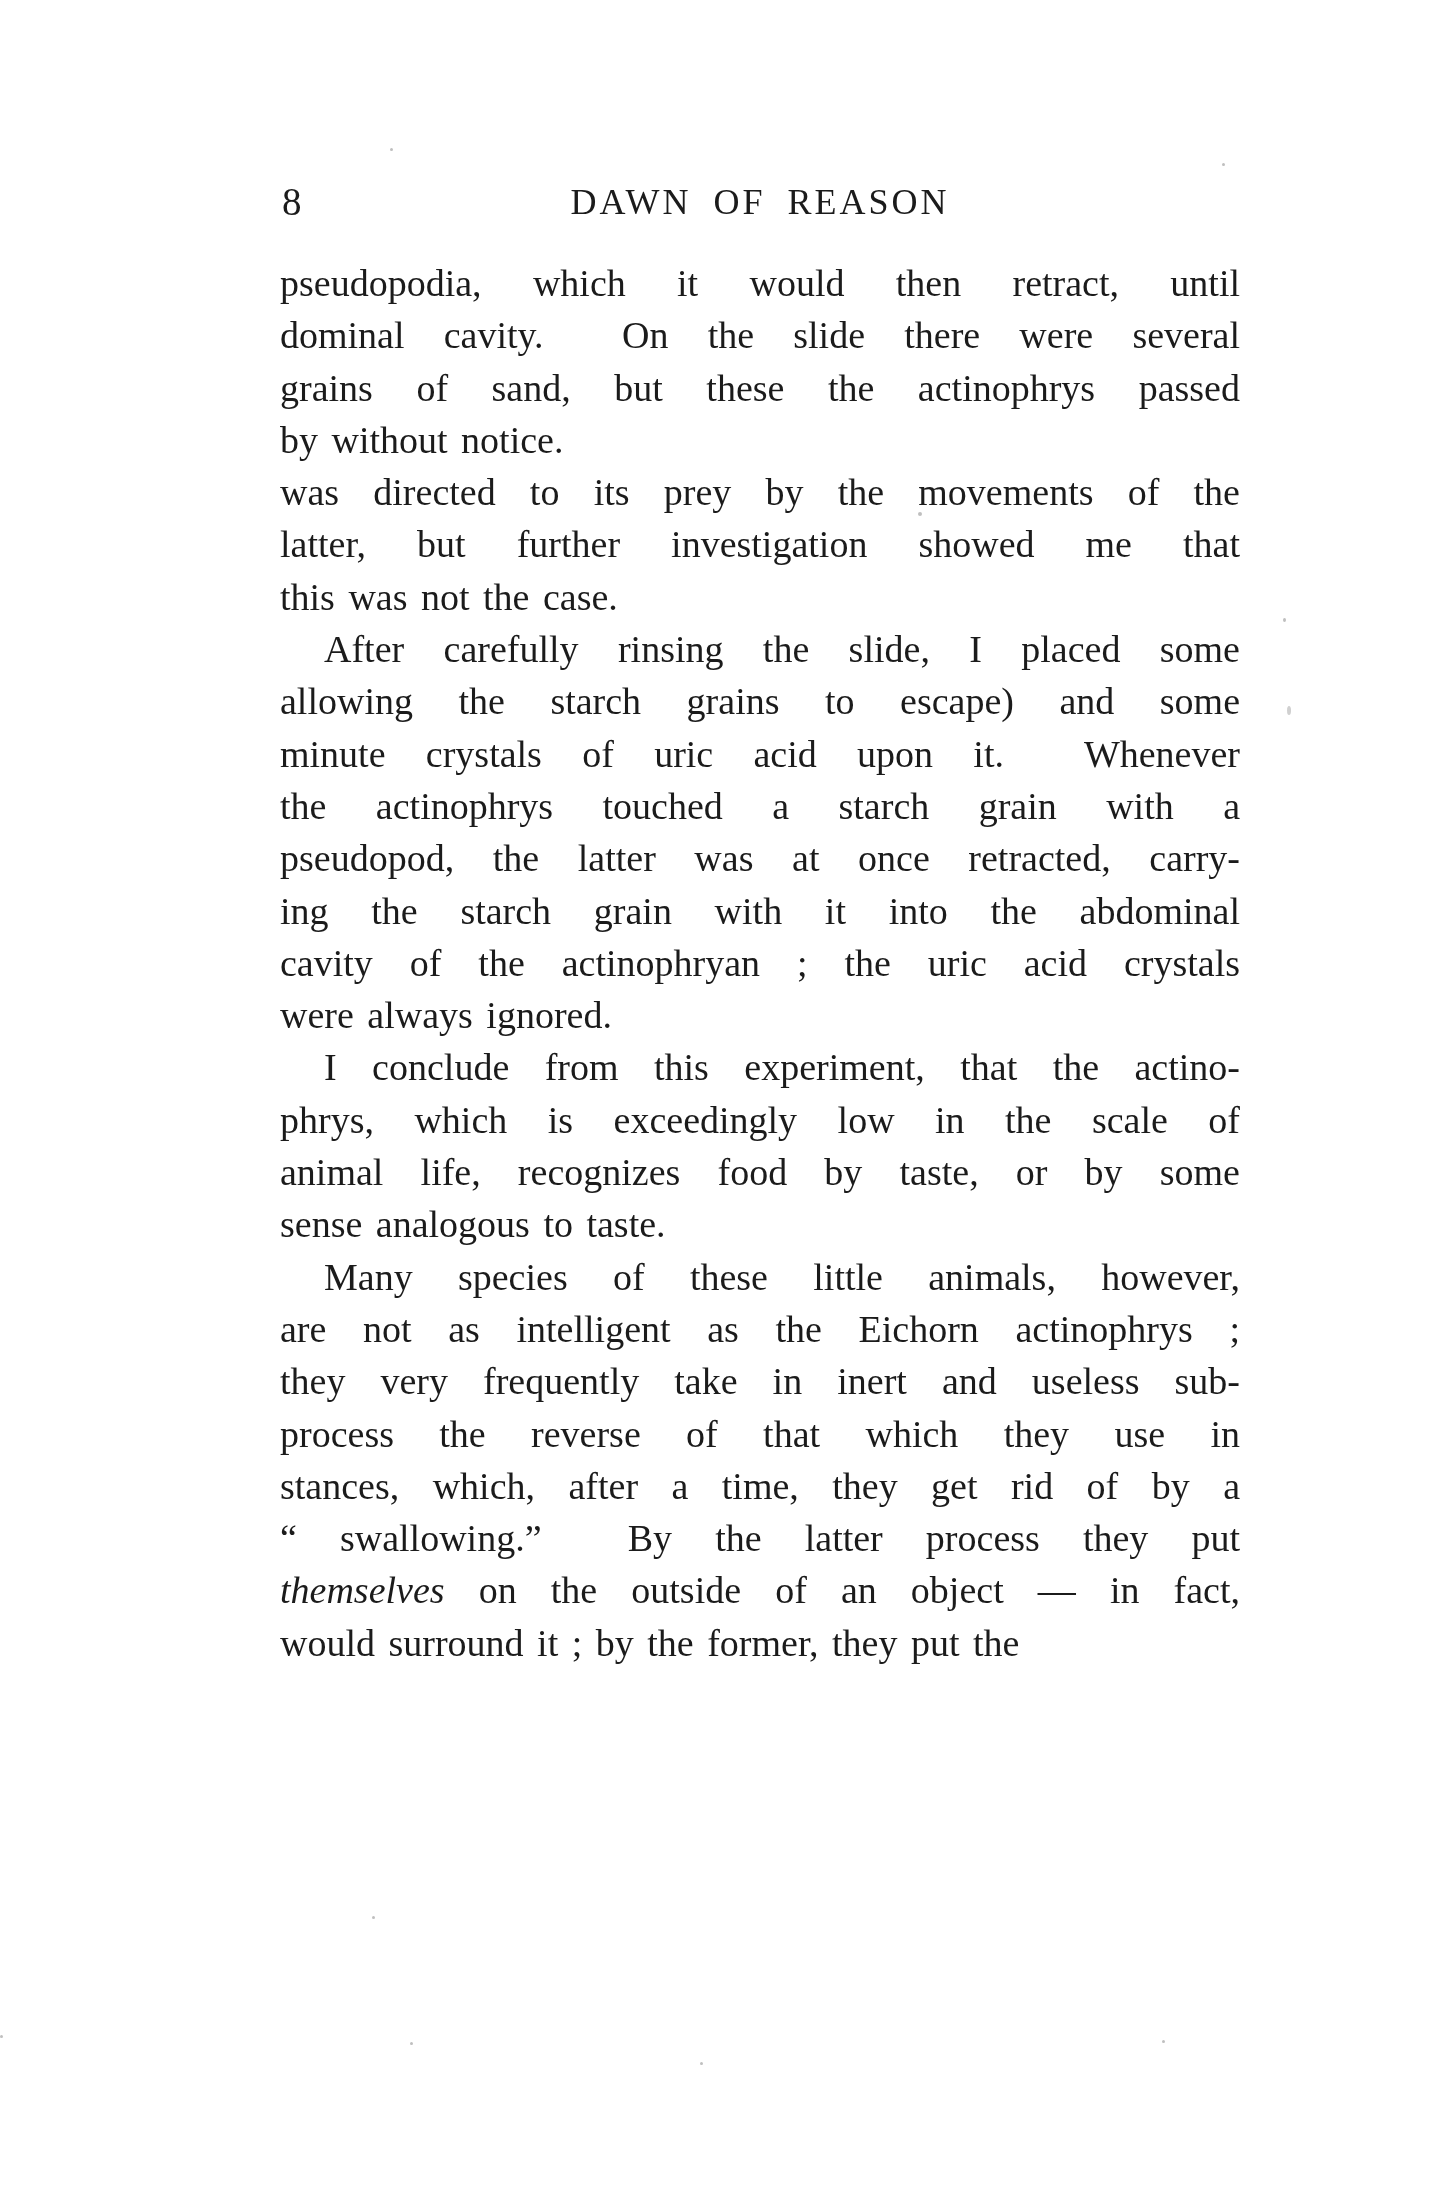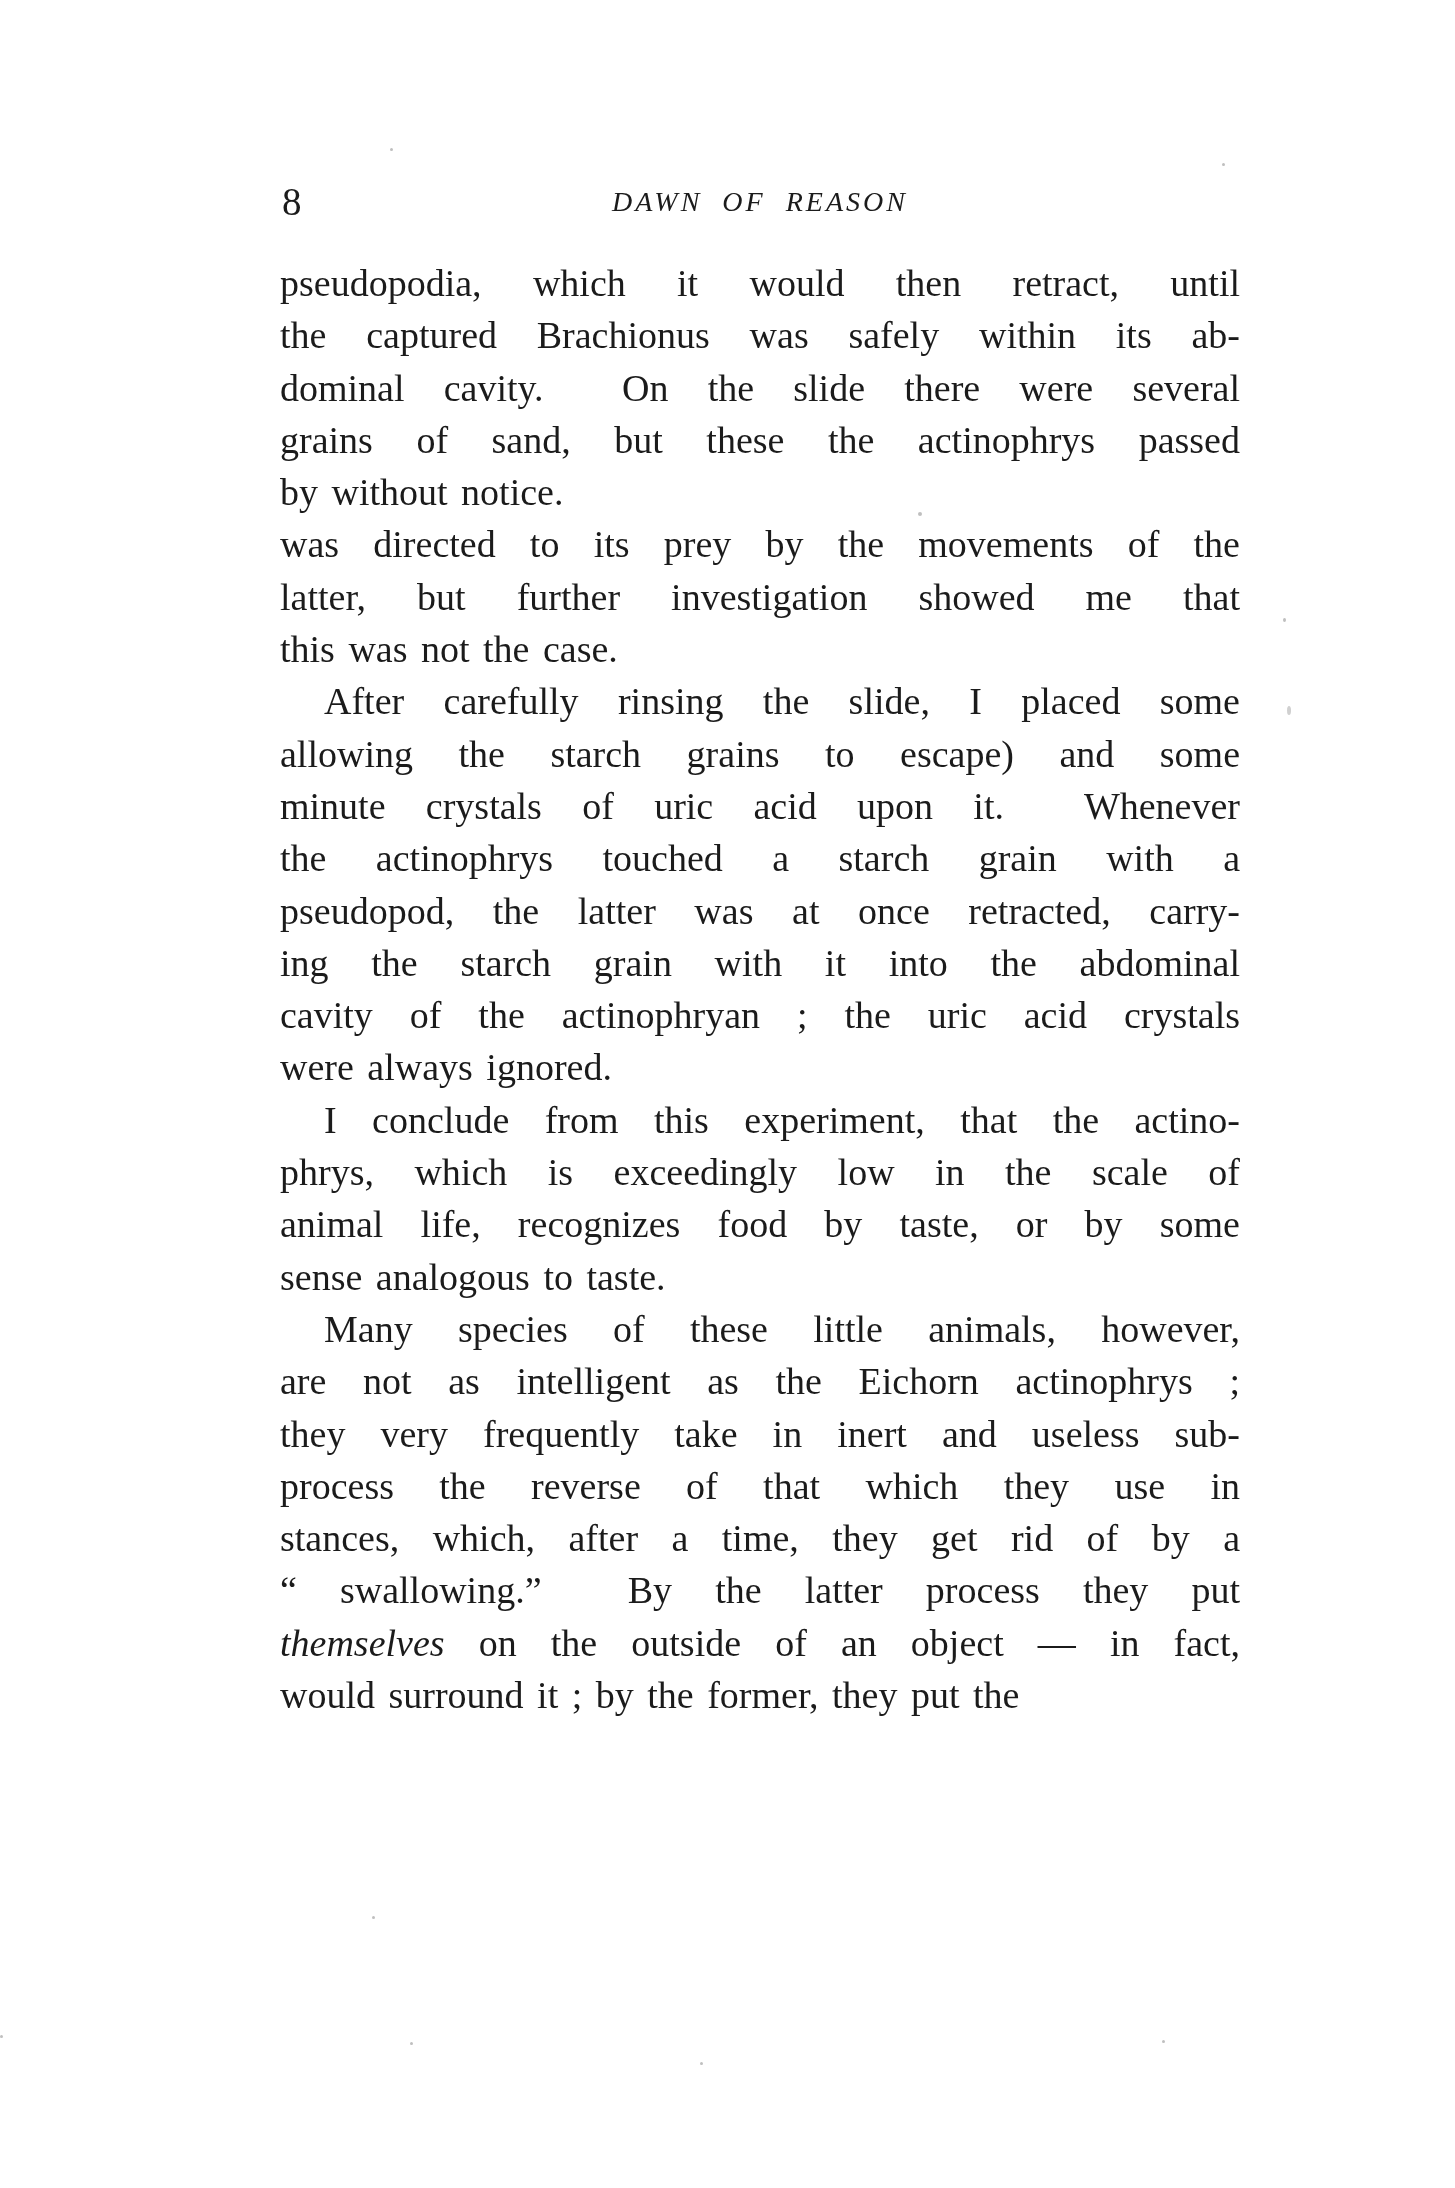--- a/index.html
+++ b/index.html
@@ -28,22 +28,21 @@
     position: absolute;
     left: 2px;
     top: 0;
     font-size: 39px;
     line-height: 44px;
     letter-spacing: 1px;
   }
   .running-head {
     display: block;
     text-align: center;
-    font-style: italic;
-    font-size: 28px;
+    font-size: 36px;
     line-height: 44px;
     letter-spacing: 3px;
     word-spacing: 10px;
   }
   
   .text-block {
     position: absolute;
     top: 257px;
     left: 280px;
     width: 960px;
@@ -88,21 +87,20 @@
 
 <div class="page">
 
   <header class="running-header">
     <span class="page-number">8</span>
     <span class="running-head">DAWN OF REASON</span>
   </header>
 
   <main class="text-block">
       <div class="line"><span>pseudopodia, which it would then retract, until</span></div>
-      <div class="line"><span>the captured Brachionus was safely within its ab-</span></div>
       <div class="line"><span>dominal cavity.&nbsp; On the slide there were several</span></div>
       <div class="line"><span>grains of sand, but these the actinophrys passed</span></div>
       <div class="line last"><span>by without notice.</span></div>
       <div class="line"><span>was directed to its prey by the movements of the</span></div>
       <div class="line"><span>latter, but further investigation showed me that</span></div>
       <div class="line last"><span>this was not the case.</span></div>
       <div class="line indent"><span>After carefully rinsing the slide, I placed some</span></div>
       <div class="line"><span>allowing the starch grains to escape) and some</span></div>
       <div class="line"><span>minute crystals of uric acid upon it.&nbsp; Whenever</span></div>
       <div class="line"><span>the actinophrys touched a starch grain with a</span></div>

